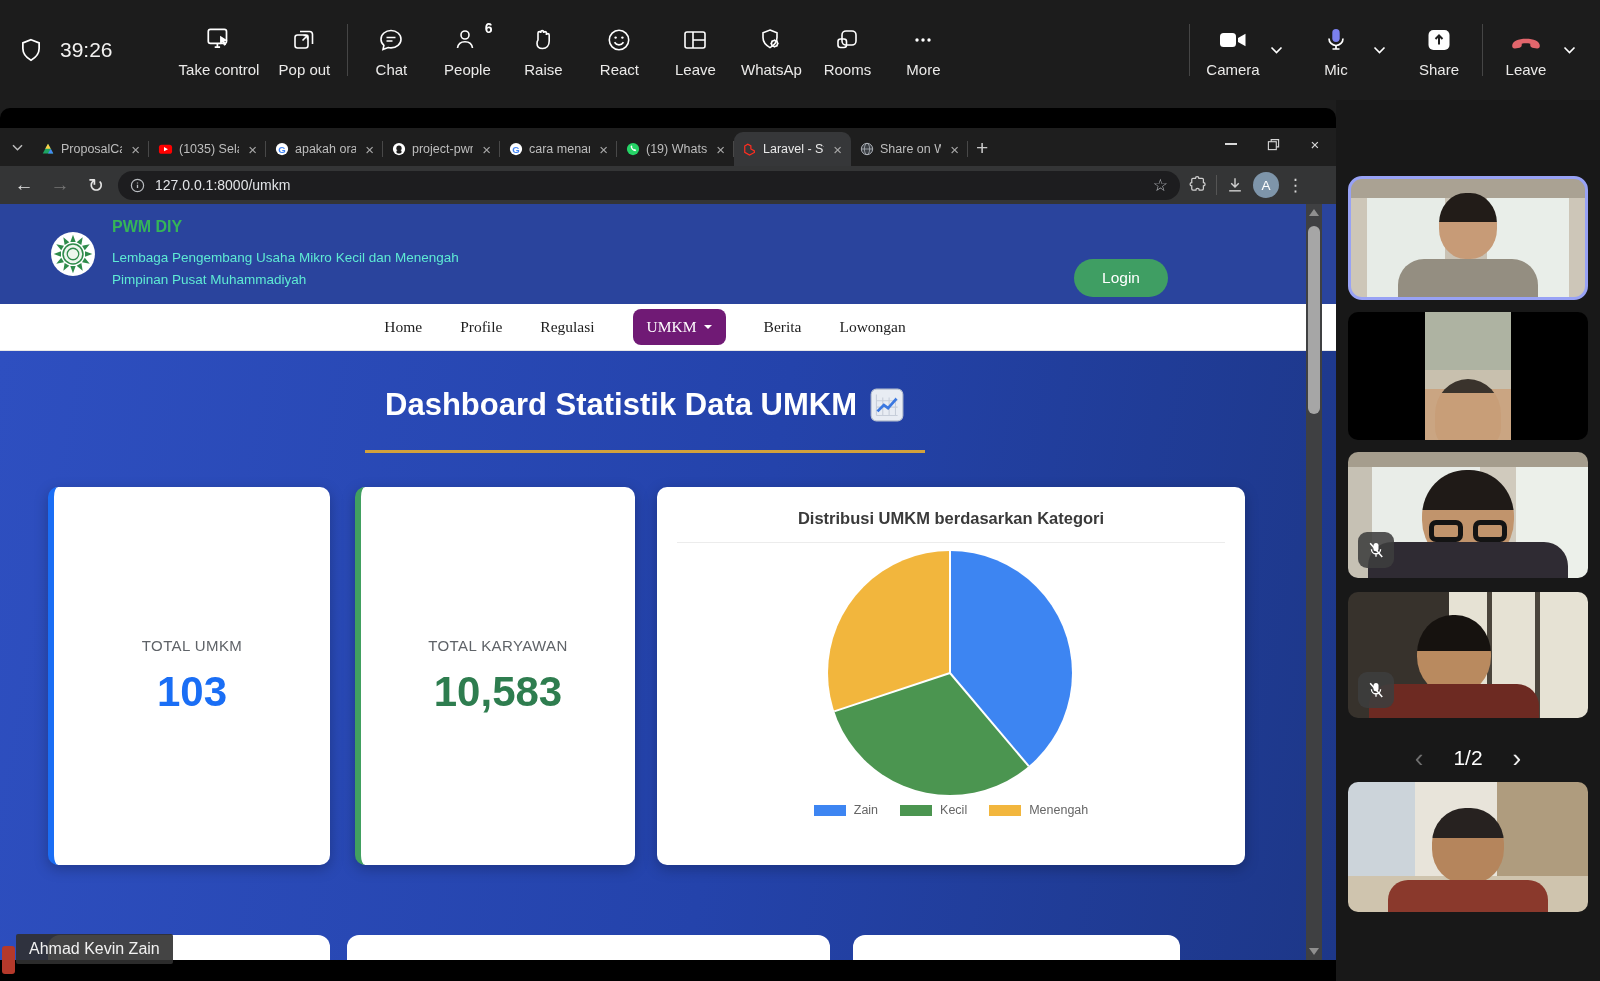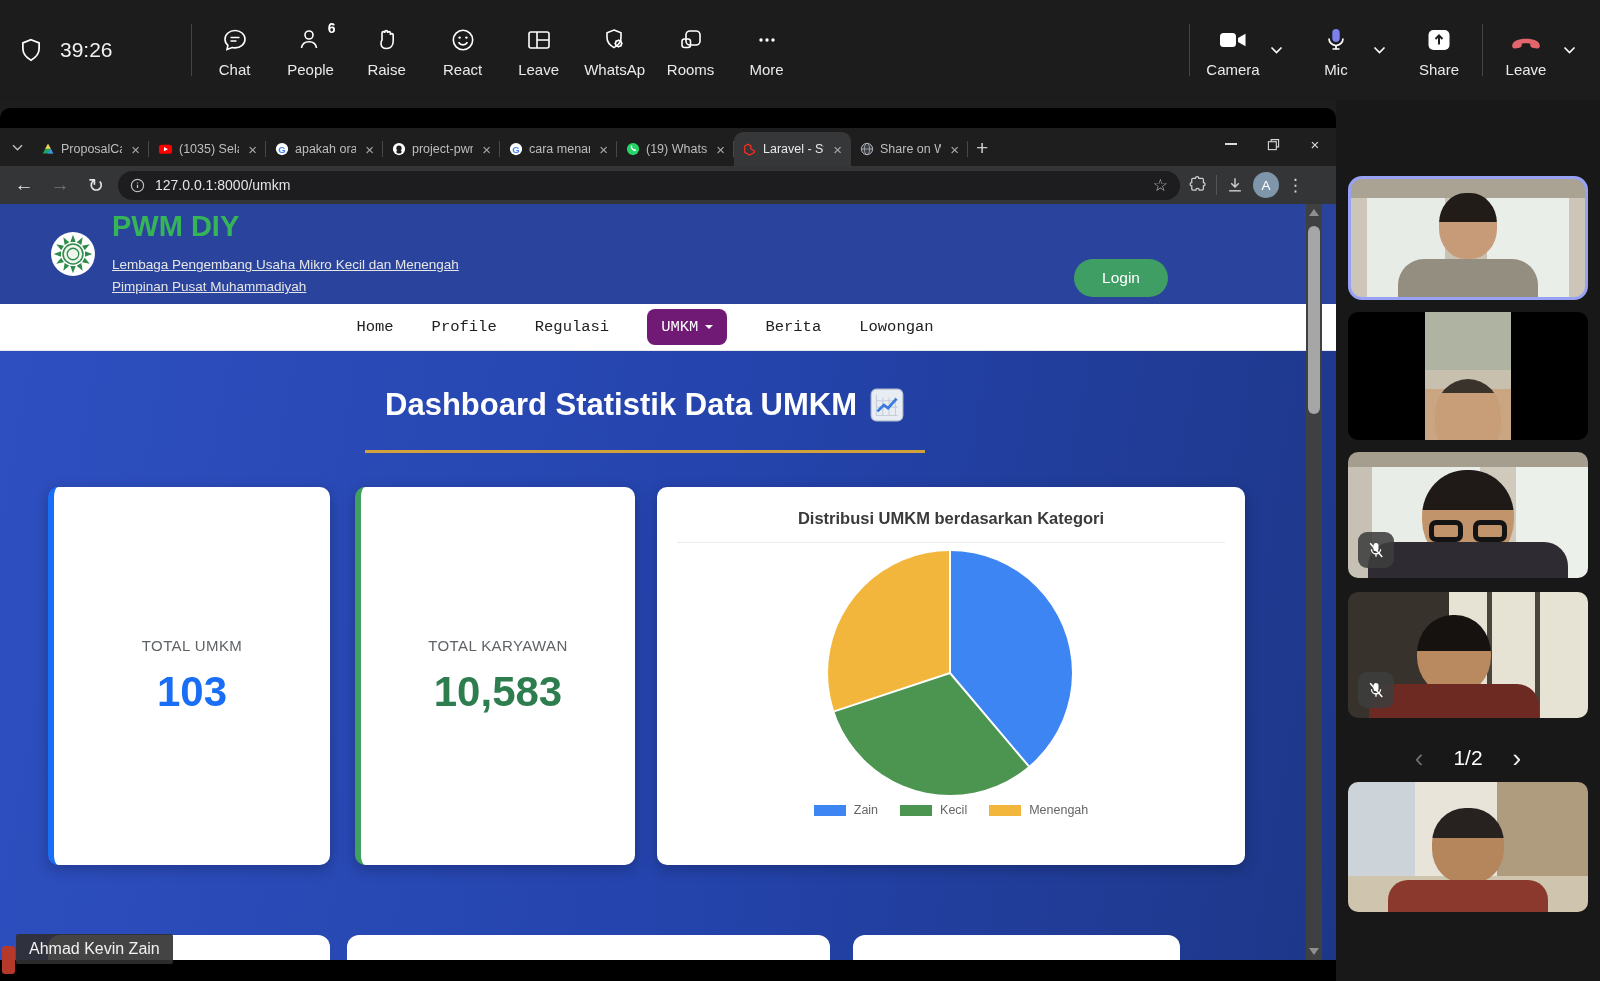--- a/index.html
+++ b/index.html
@@ -54,27 +54,27 @@
   .omni-star { color:#b9bcc0; font-size:17px; cursor:pointer; }
   .tb-mini-divider { width:1px; height:20px; background:#555; }
   .avatar { width:26px; height:26px; border-radius:50%; background:#7e95aa; color:#fff; font-size:13.5px;
     display:flex; align-items:center; justify-content:center; cursor:pointer; }
   .kebab { color:#d6d6d6; font-size:17px; background:none; border:0; cursor:pointer; }
 
   
   .page { position:absolute; left:0; top:96px; width:100%; height:756px; background:#203a90; overflow:hidden; }
   .site-header { height:100px; background:#2a449d; display:flex; align-items:center; padding:0 50px; }
   .brand { display:flex; align-items:center; gap:16px; }
-  .brand-title { color:#35b558; font-size:29px; font-weight:bold; margin-bottom:11px; }
-  .brand-line { color:#e5e5e5; font-size:13.5px; line-height:1.6;text-decoration:underline; }
+  .brand-title { color:#35b558; font-size:16px; font-weight:bold; margin-bottom:11px; }
+  .brand-line { color:#5eead4; font-size:13.5px; line-height:1.6; }
   .login-btn { margin-left:auto; margin-right:118px; background:#3f9e63; color:#fff; border:0;
     font-family:Liberation Sans, sans-serif; font-size:15.5px; padding:10px 28px; border-radius:22px; cursor:pointer;margin-top:48px; }
   .site-nav { height:47px; background:#fff; display:flex; align-items:center; justify-content:center; gap:38px;
     border-bottom:1px solid #e7e7e7; padding-right:46px; }
-  .nav-item { background:none; border:0; font-family:Liberation Mono, monospace; font-size:15.5px; color:#212121; font-weight:500; cursor:pointer; }
+  .nav-item { background:none; border:0; font-family:Liberation Serif, serif; font-size:15.5px; color:#212121; font-weight:500; cursor:pointer; }
   .nav-item.active { background:#701a75; color:#fff; padding:9px 14px; border-radius:8px; display:flex; align-items:center; }
   .caret { width:0; height:0; border:4px solid transparent; border-top-color:#fff; margin-left:7px; transform:translateY(2px); }
   .site-main { position:relative; height:609px;
     background:linear-gradient(100deg,#2e4fc0 0%,#2443ab 55%,#1d3788 100%); overflow:hidden; }
   .heading-wrap { position:absolute; left:0; top:36px; width:1290px; display:flex; align-items:center; justify-content:center; gap:12px; }
   .page-heading { color:#fff; font-size:31px; font-weight:bold; }
   .heading-underline { position:absolute; left:365px; top:99px; width:560px; height:3px; background:#d2a13c; }
 
   .stat-card { position:absolute; top:136px; height:378px; background:#fff; border-radius:10px;
     display:flex; flex-direction:column; align-items:center; justify-content:center; gap:14px;
@@ -165,20 +165,42 @@
 <body>
 
 <div class="teams-topbar">
   <span class="tb-shield">
     <svg width="26" height="26" viewBox="0 0 24 24">
         <path d="M12 2.5l7.5 3v5.2c0 5.3-3.6 8.6-7.5 10.8-3.9-2.2-7.5-5.5-7.5-10.8V5.5z" fill="none" stroke="#fff" stroke-width="1.6"></path>
       </svg>
   </span>
   <span class="tb-timer">39:26</span>
 
+  <div class="tb-group">
+    <button class="tbtn">
+      <span class="ticon">
+        <svg width="30" height="30" viewBox="0 0 28 28">
+            <rect x="4" y="5" width="17" height="13" rx="2" fill="none" stroke="#fff" stroke-width="1.6"></rect>
+            <path d="M10 21.5h5M12.5 18.4v3" stroke="#fff" stroke-width="1.6"></path>
+            <path d="M15 11l7 4.5-3 .6 1.7 3.2-1.9 1-1.7-3.2-2.1 2z" fill="#fff"></path>
+          </svg>
+      </span>
+      <span>Take control</span>
+    </button>
+    <button class="tbtn">
+      <span class="ticon">
+        <svg width="28" height="28" viewBox="0 0 28 28">
+            <rect x="5" y="9" width="13" height="13" rx="2.5" fill="none" stroke="#fff" stroke-width="1.6"></rect>
+            <path d="M10 5.5h9.5a3 3 0 013 3V18" fill="none" stroke="#fff" stroke-width="1.6"></path>
+            <path d="M12.5 14.5l4.5-4.5M13.5 9.5H17.5V13.5" fill="none" stroke="#fff" stroke-width="1.6"></path>
+          </svg>
+      </span>
+      <span>Pop out</span>
+    </button>
+  </div>
   <div class="tb-divider"></div>
   <div class="tb-group">
     <button class="tbtn">
       <span class="ticon">
         <svg width="28" height="28" viewBox="0 0 28 28">
             <path d="M14 4.5c5.5 0 10 3.8 10 8.7s-4.5 8.7-10 8.7c-1 0-2-.1-2.9-.4L6 23.5l.9-4.1C5.1 17.8 4 15.6 4 13.2c0-4.9 4.5-8.7 10-8.7z" fill="none" stroke="#fff" stroke-width="1.6"></path>
             <path d="M9.5 11.5h9M9.5 15h6" stroke="#fff" stroke-width="1.6"></path>
           </svg>
       </span>
       <span>Chat</span>

